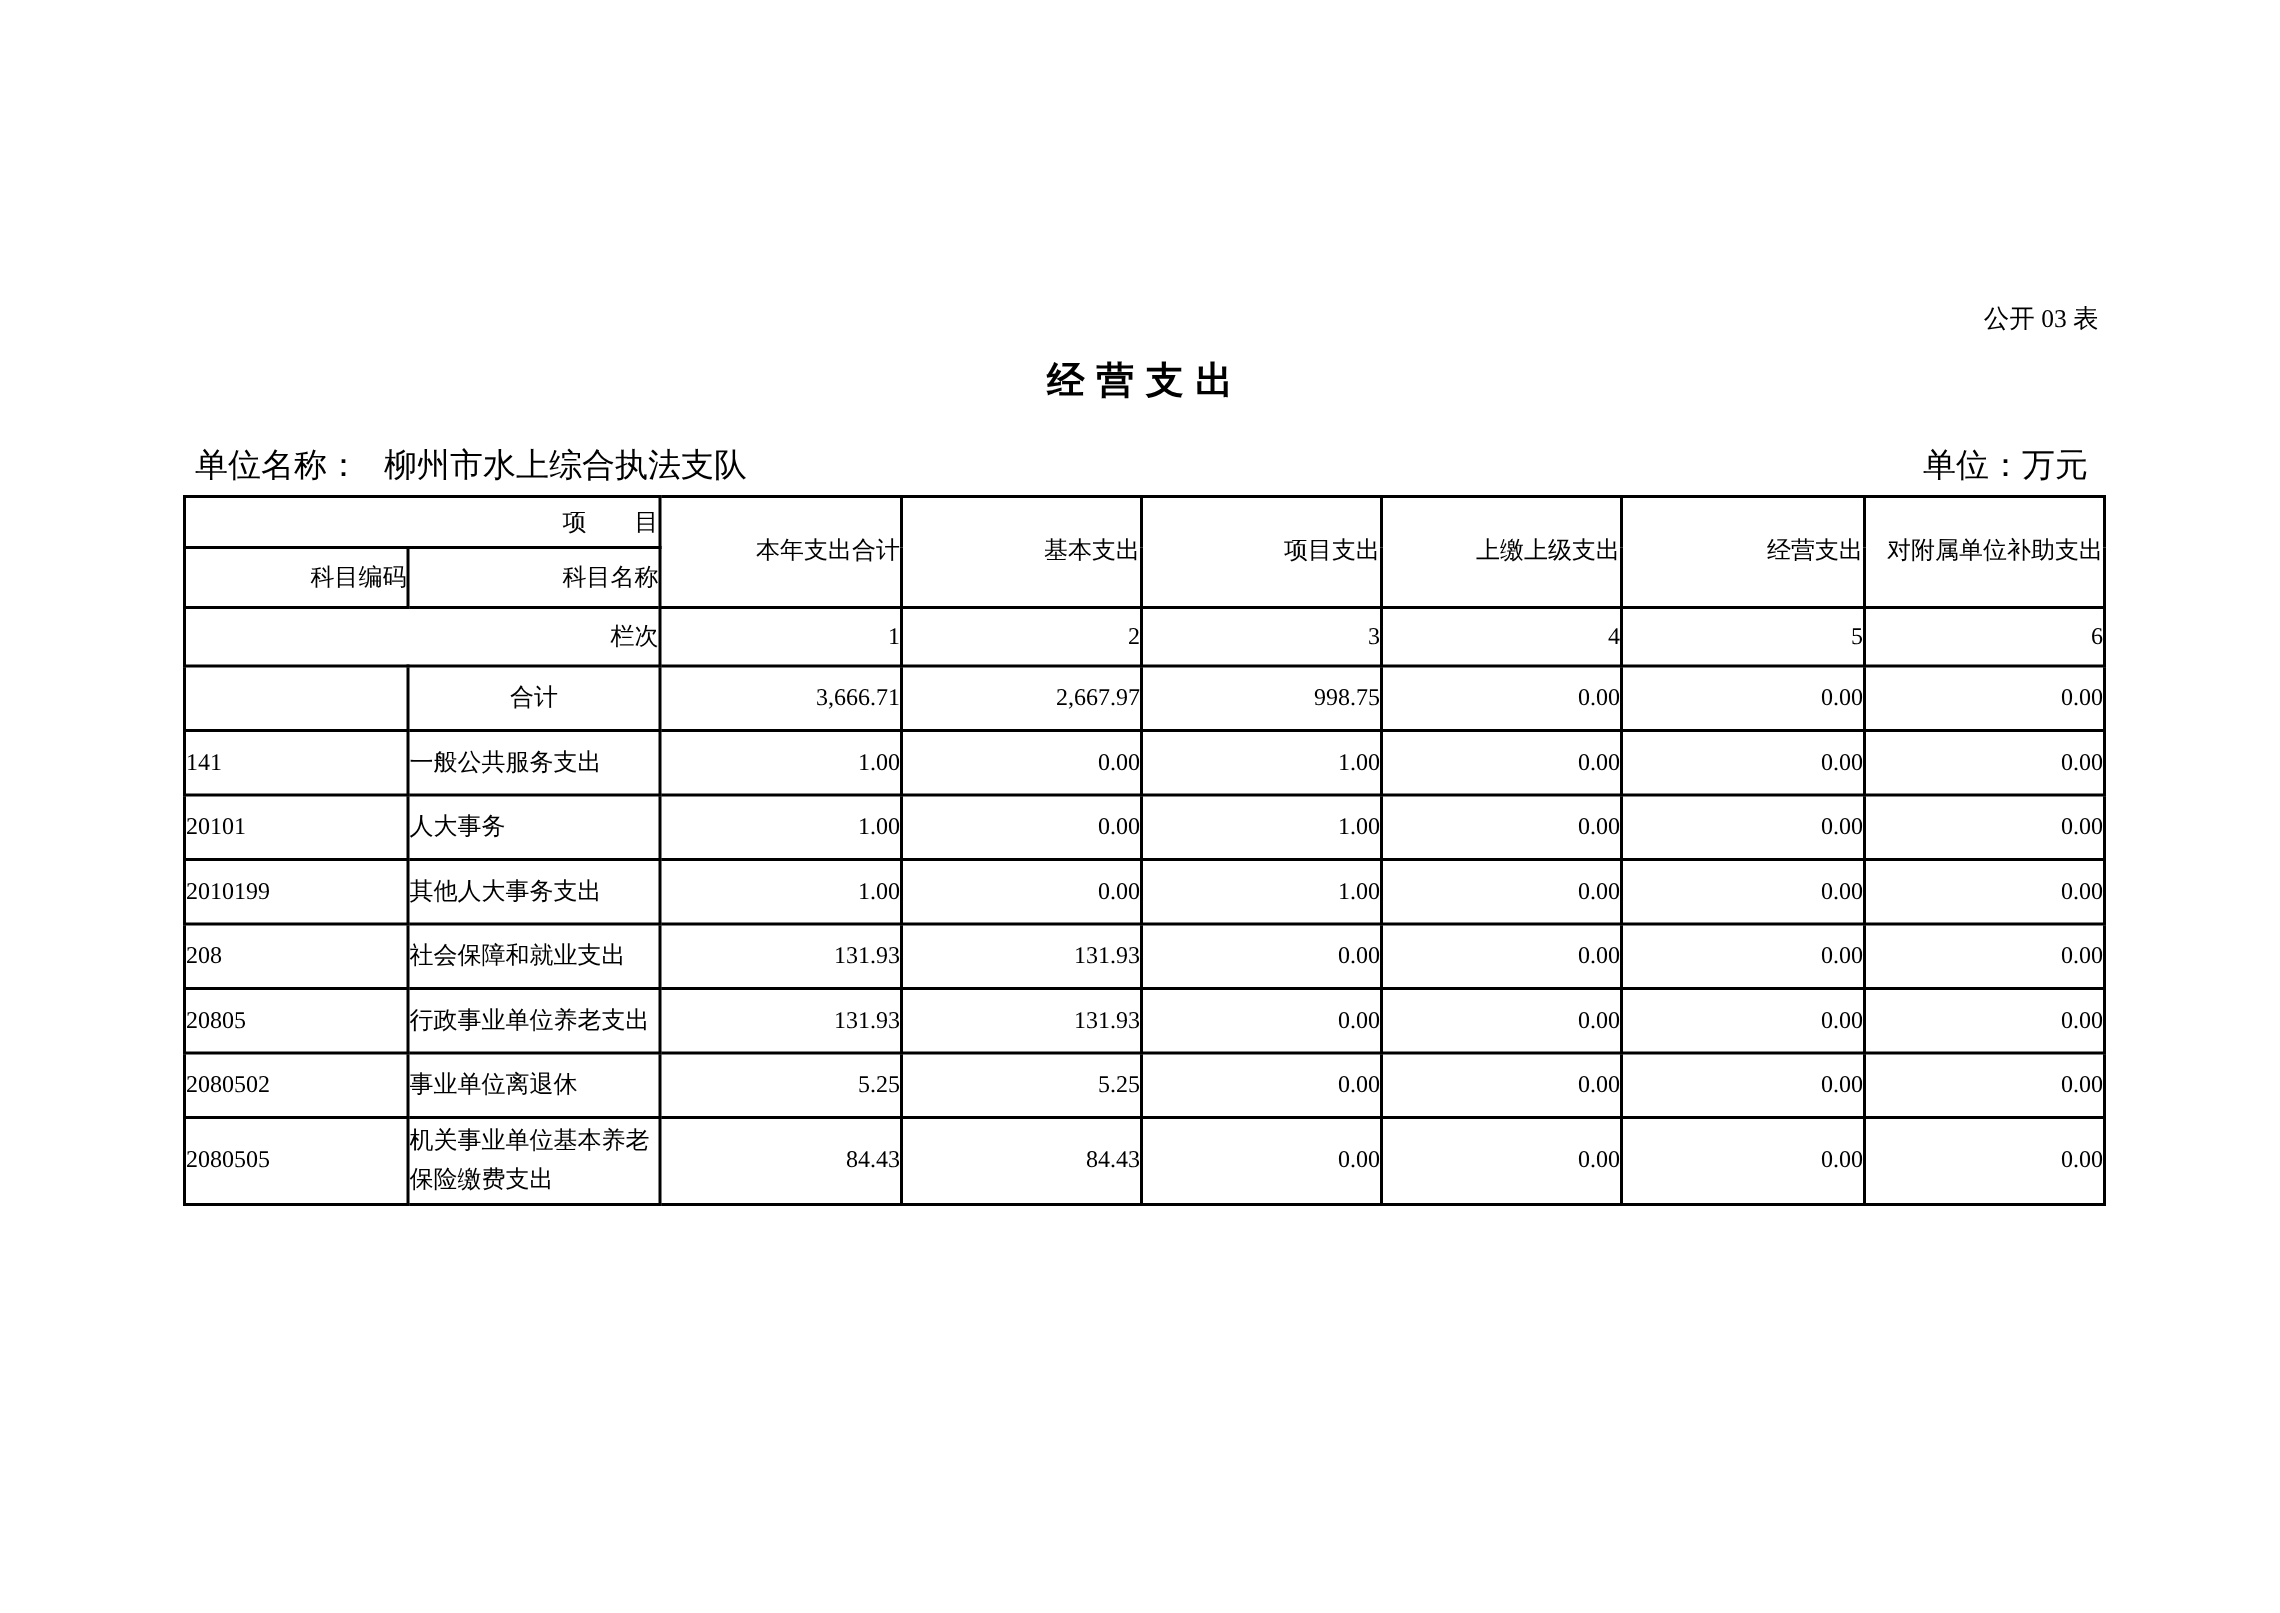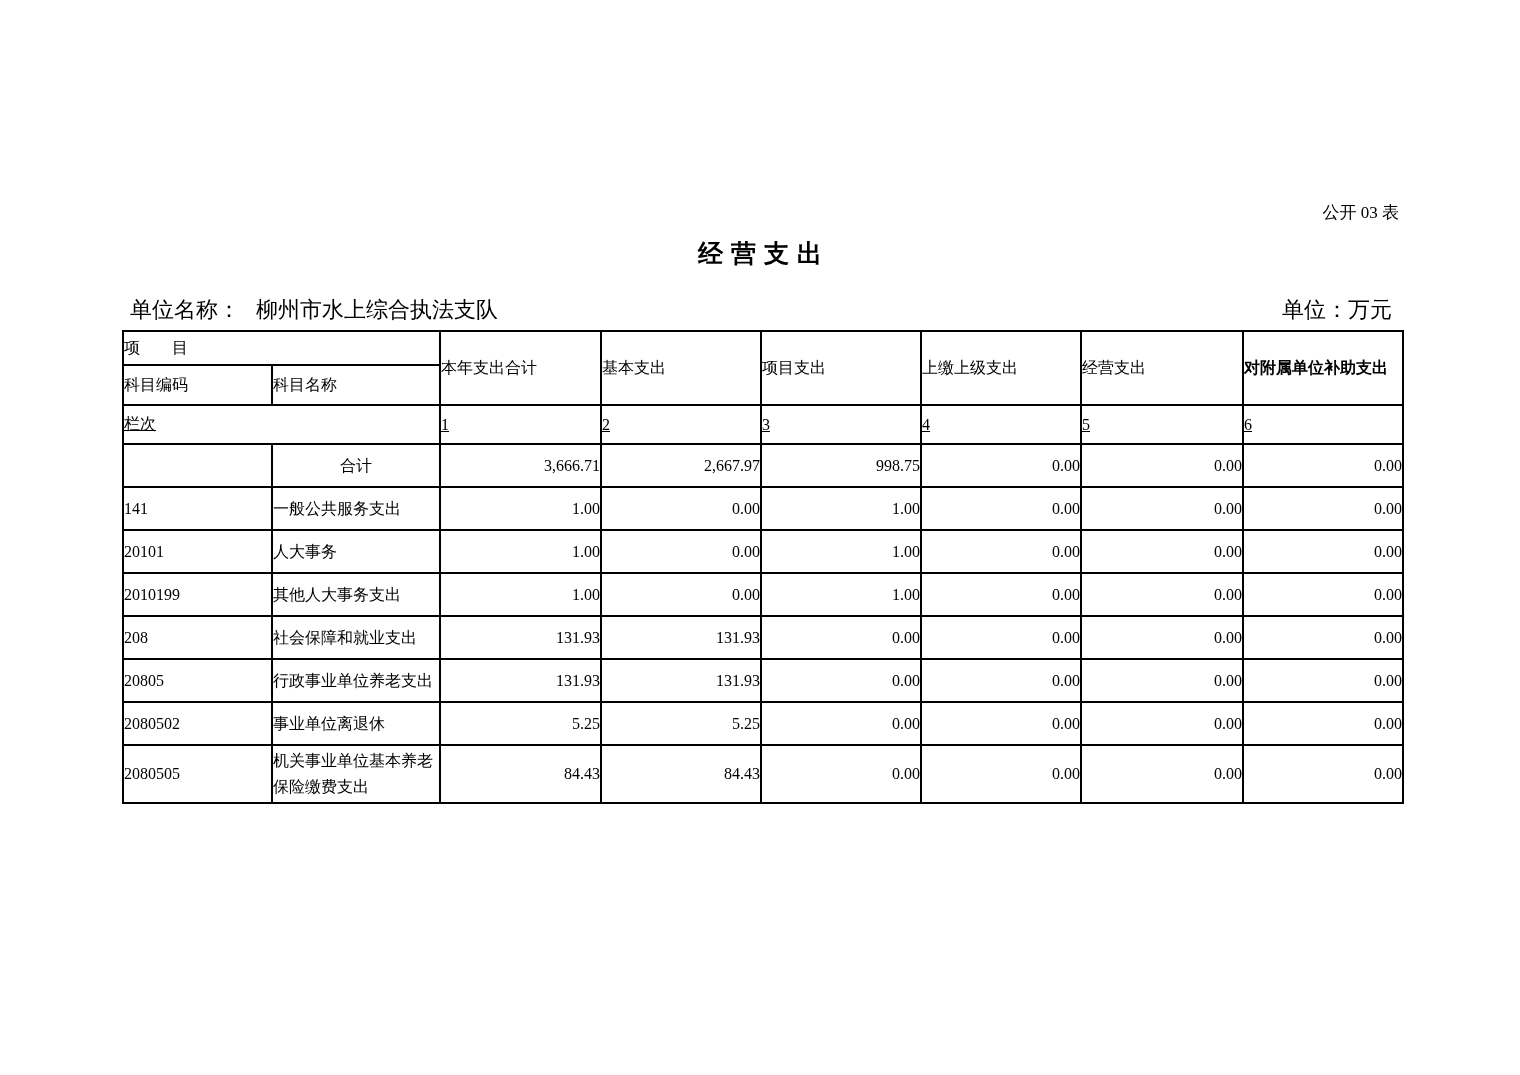--- a/index.html
+++ b/index.html
@@ -54,27 +54,27 @@
     table-layout: fixed;
   }
   table.main-table td {
     border: 2px solid #000000;
     font-size: 16px;
     vertical-align: middle;
     padding: 2px 0;
     overflow: hidden;
     word-break: break-all;
   }
-  .c { text-align: left; }
+  .c { text-align: right; }
   tr.r-proj  { height: 34px; }
   tr.r-sub   { height: 40px; }
-  tr.r-lanci { height: 39px; text-decoration: underline; }
+  tr.r-lanci { height: 39px; }
   tbody tr   { height: 43px; }
   td.th-head { line-height: 26px; }
-  td.th-narrow { padding: 2px 18px; line-height: 26px; font-weight: bold; }
+  td.th-narrow { padding: 2px 18px; line-height: 26px; }
   td.cell-code {
     text-align: left;
     padding-left: 9px;
   }
   td.cell-name {
     text-align: left;
     padding: 4px 36px 4px 10px;
     line-height: 26px;
   }
   td.cell-name.center {

